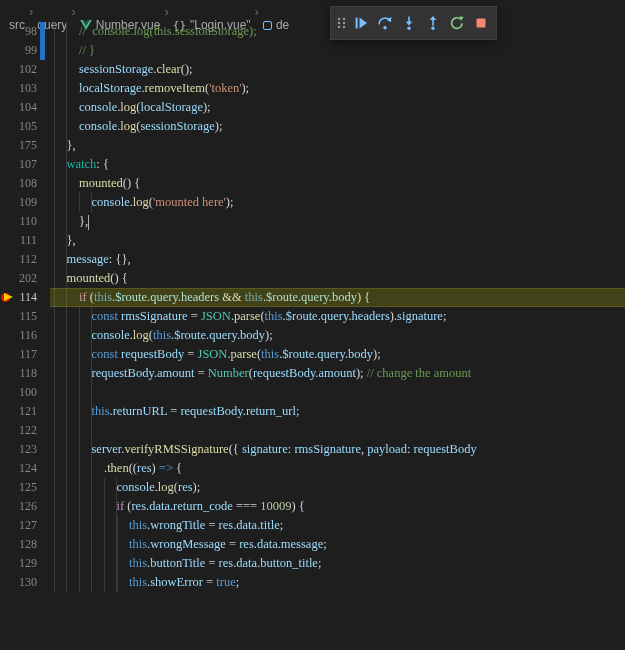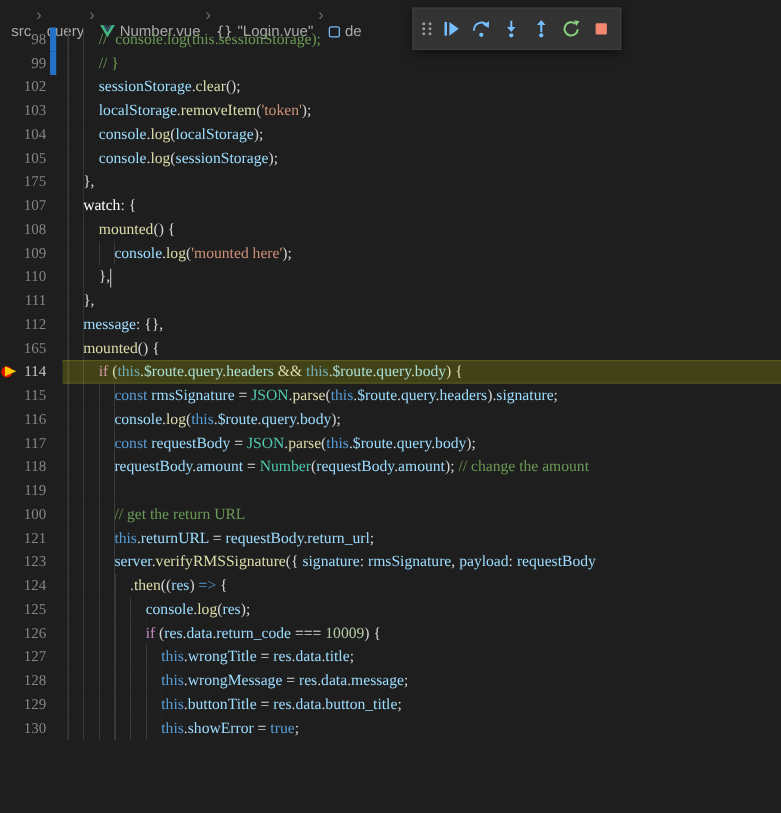--- a/index.html
+++ b/index.html
@@ -136,35 +136,35 @@
 
   <div class="editor">
     <div id="code-lines">
         <div class="line"><span class="glyph"></span><span class="lnum">98</span><span class="mod on"></span><span class="code"><span class="indent" style="width: 4ch;"></span><span style="color: rgb(106, 153, 85);">//  console.log(this.sessionStorage);</span></span></div>
         <div class="line"><span class="glyph"></span><span class="lnum">99</span><span class="mod on"></span><span class="code"><span class="indent" style="width: 4ch;"></span><span style="color: rgb(106, 153, 85);">// }</span></span></div>
         <div class="line"><span class="glyph"></span><span class="lnum">102</span><span class="mod"></span><span class="code"><span class="indent" style="width: 4ch;"></span><span style="color: rgb(156, 220, 254);">sessionStorage</span><span style="color: rgb(212, 212, 212);">.</span><span style="color: rgb(220, 220, 170);">clear</span><span style="color: rgb(212, 212, 212);">();</span></span></div>
         <div class="line"><span class="glyph"></span><span class="lnum">103</span><span class="mod"></span><span class="code"><span class="indent" style="width: 4ch;"></span><span style="color: rgb(156, 220, 254);">localStorage</span><span style="color: rgb(212, 212, 212);">.</span><span style="color: rgb(220, 220, 170);">removeItem</span><span style="color: rgb(212, 212, 212);">(</span><span style="color: rgb(206, 145, 120);">'token'</span><span style="color: rgb(212, 212, 212);">);</span></span></div>
         <div class="line"><span class="glyph"></span><span class="lnum">104</span><span class="mod"></span><span class="code"><span class="indent" style="width: 4ch;"></span><span style="color: rgb(156, 220, 254);">console</span><span style="color: rgb(212, 212, 212);">.</span><span style="color: rgb(220, 220, 170);">log</span><span style="color: rgb(212, 212, 212);">(</span><span style="color: rgb(156, 220, 254);">localStorage</span><span style="color: rgb(212, 212, 212);">);</span></span></div>
         <div class="line"><span class="glyph"></span><span class="lnum">105</span><span class="mod"></span><span class="code"><span class="indent" style="width: 4ch;"></span><span style="color: rgb(156, 220, 254);">console</span><span style="color: rgb(212, 212, 212);">.</span><span style="color: rgb(220, 220, 170);">log</span><span style="color: rgb(212, 212, 212);">(</span><span style="color: rgb(156, 220, 254);">sessionStorage</span><span style="color: rgb(212, 212, 212);">);</span></span></div>
         <div class="line"><span class="glyph"></span><span class="lnum">175</span><span class="mod"></span><span class="code"><span class="indent" style="width: 2ch;"></span><span style="color: rgb(212, 212, 212);">},</span></span></div>
-        <div class="line"><span class="glyph"></span><span class="lnum">107</span><span class="mod"></span><span class="code"><span class="indent" style="width: 2ch;"></span><span style="color: #ffffff;">watch</span><span style="color: rgb(212, 212, 212);">: {</span></span></div>
+        <div class="line"><span class="glyph"></span><span class="lnum">107</span><span class="mod"></span><span class="code"><span class="indent" style="width: 2ch;"></span><span style="color: #14b8a6;">watch</span><span style="color: rgb(212, 212, 212);">: {</span></span></div>
         <div class="line"><span class="glyph"></span><span class="lnum">108</span><span class="mod"></span><span class="code"><span class="indent" style="width: 4ch;"></span><span style="color: rgb(220, 220, 170);">mounted</span><span style="color: rgb(212, 212, 212);">() {</span></span></div>
         <div class="line"><span class="glyph"></span><span class="lnum">109</span><span class="mod"></span><span class="code"><span class="indent" style="width: 6ch;"></span><span style="color: rgb(156, 220, 254);">console</span><span style="color: rgb(212, 212, 212);">.</span><span style="color: rgb(220, 220, 170);">log</span><span style="color: rgb(212, 212, 212);">(</span><span style="color: rgb(206, 145, 120);">'mounted here'</span><span style="color: rgb(212, 212, 212);">);</span></span></div>
         <div class="line"><span class="glyph"></span><span class="lnum">110</span><span class="mod"></span><span class="code"><span class="indent" style="width: 4ch;"></span><span style="color: rgb(212, 212, 212);">},</span><span class="cursor"></span></span></div>
         <div class="line"><span class="glyph"></span><span class="lnum">111</span><span class="mod"></span><span class="code"><span class="indent" style="width: 2ch;"></span><span style="color: rgb(212, 212, 212);">},</span></span></div>
         <div class="line"><span class="glyph"></span><span class="lnum">112</span><span class="mod"></span><span class="code"><span class="indent" style="width: 2ch;"></span><span style="color: rgb(156, 220, 254);">message</span><span style="color: rgb(212, 212, 212);">: {},</span></span></div>
-        <div class="line"><span class="glyph"></span><span class="lnum">165</span><span class="mod"></span><span class="code"><span class="indent" style="width: 2ch;"></span><span style="color: rgb(220, 220, 170);">mounted</span><span style="color: rgb(212, 212, 212);">() {</span></span></div>
+        <div class="line"><span class="glyph"></span><span class="lnum">202</span><span class="mod"></span><span class="code"><span class="indent" style="width: 2ch;"></span><span style="color: rgb(220, 220, 170);">mounted</span><span style="color: rgb(212, 212, 212);">() {</span></span></div>
         <div class="line current"><span class="glyph"><span class="bp-dot"></span><span class="dbg-arrow"></span></span><span class="lnum">114</span><span class="mod"></span><span class="code"><span class="indent" style="width: 4ch;"></span><span style="color: rgb(197, 134, 192);">if</span><span style="color: rgb(212, 212, 212);"> (</span><span style="color: rgb(86, 156, 214);">this</span><span style="color: rgb(212, 212, 212);">.</span><span style="color: rgb(156, 220, 254);">$route</span><span style="color: rgb(212, 212, 212);">.</span><span style="color: rgb(156, 220, 254);">query</span><span style="color: rgb(212, 212, 212);">.</span><span style="color: rgb(156, 220, 254);">headers</span><span style="color: rgb(212, 212, 212);"> &amp;&amp; </span><span style="color: rgb(86, 156, 214);">this</span><span style="color: rgb(212, 212, 212);">.</span><span style="color: rgb(156, 220, 254);">$route</span><span style="color: rgb(212, 212, 212);">.</span><span style="color: rgb(156, 220, 254);">query</span><span style="color: rgb(212, 212, 212);">.</span><span style="color: rgb(156, 220, 254);">body</span><span style="color: rgb(212, 212, 212);">) {</span></span></div>
         <div class="line"><span class="glyph"></span><span class="lnum">115</span><span class="mod"></span><span class="code"><span class="indent" style="width: 6ch;"></span><span style="color: rgb(86, 156, 214);">const</span><span style="color: rgb(212, 212, 212);"> </span><span style="color: rgb(156, 220, 254);">rmsSignature</span><span style="color: rgb(212, 212, 212);"> = </span><span style="color: rgb(78, 201, 176);">JSON</span><span style="color: rgb(212, 212, 212);">.</span><span style="color: rgb(220, 220, 170);">parse</span><span style="color: rgb(212, 212, 212);">(</span><span style="color: rgb(86, 156, 214);">this</span><span style="color: rgb(212, 212, 212);">.</span><span style="color: rgb(156, 220, 254);">$route</span><span style="color: rgb(212, 212, 212);">.</span><span style="color: rgb(156, 220, 254);">query</span><span style="color: rgb(212, 212, 212);">.</span><span style="color: rgb(156, 220, 254);">headers</span><span style="color: rgb(212, 212, 212);">).</span><span style="color: rgb(156, 220, 254);">signature</span><span style="color: rgb(212, 212, 212);">;</span></span></div>
         <div class="line"><span class="glyph"></span><span class="lnum">116</span><span class="mod"></span><span class="code"><span class="indent" style="width: 6ch;"></span><span style="color: rgb(156, 220, 254);">console</span><span style="color: rgb(212, 212, 212);">.</span><span style="color: rgb(220, 220, 170);">log</span><span style="color: rgb(212, 212, 212);">(</span><span style="color: rgb(86, 156, 214);">this</span><span style="color: rgb(212, 212, 212);">.</span><span style="color: rgb(156, 220, 254);">$route</span><span style="color: rgb(212, 212, 212);">.</span><span style="color: rgb(156, 220, 254);">query</span><span style="color: rgb(212, 212, 212);">.</span><span style="color: rgb(156, 220, 254);">body</span><span style="color: rgb(212, 212, 212);">);</span></span></div>
         <div class="line"><span class="glyph"></span><span class="lnum">117</span><span class="mod"></span><span class="code"><span class="indent" style="width: 6ch;"></span><span style="color: rgb(86, 156, 214);">const</span><span style="color: rgb(212, 212, 212);"> </span><span style="color: rgb(156, 220, 254);">requestBody</span><span style="color: rgb(212, 212, 212);"> = </span><span style="color: rgb(78, 201, 176);">JSON</span><span style="color: rgb(212, 212, 212);">.</span><span style="color: rgb(220, 220, 170);">parse</span><span style="color: rgb(212, 212, 212);">(</span><span style="color: rgb(86, 156, 214);">this</span><span style="color: rgb(212, 212, 212);">.</span><span style="color: rgb(156, 220, 254);">$route</span><span style="color: rgb(212, 212, 212);">.</span><span style="color: rgb(156, 220, 254);">query</span><span style="color: rgb(212, 212, 212);">.</span><span style="color: rgb(156, 220, 254);">body</span><span style="color: rgb(212, 212, 212);">);</span></span></div>
         <div class="line"><span class="glyph"></span><span class="lnum">118</span><span class="mod"></span><span class="code"><span class="indent" style="width: 6ch;"></span><span style="color: rgb(156, 220, 254);">requestBody</span><span style="color: rgb(212, 212, 212);">.</span><span style="color: rgb(156, 220, 254);">amount</span><span style="color: rgb(212, 212, 212);"> = </span><span style="color: rgb(78, 201, 176);">Number</span><span style="color: rgb(212, 212, 212);">(</span><span style="color: rgb(156, 220, 254);">requestBody</span><span style="color: rgb(212, 212, 212);">.</span><span style="color: rgb(156, 220, 254);">amount</span><span style="color: rgb(212, 212, 212);">); </span><span style="color: rgb(106, 153, 85);">// change the amount</span></span></div>
-        <div class="line"><span class="glyph"></span><span class="lnum">119</span><span class="mod"></span><span class="code"><span class="indent" style="width: 6ch;"></span></span></div>
-        <div class="line"><span class="glyph"></span><span class="lnum">100</span><span class="mod"></span><span class="code"><span class="indent" style="width: 6ch;"></span><span style="color: rgb(106, 153, 85);">// get the return URL</span></span></div>
+        <div class="line"><span class="glyph"></span><span class="lnum">100</span><span class="mod"></span><span class="code"><span class="indent" style="width: 6ch;"></span></span></div>
         <div class="line"><span class="glyph"></span><span class="lnum">121</span><span class="mod"></span><span class="code"><span class="indent" style="width: 6ch;"></span><span style="color: rgb(86, 156, 214);">this</span><span style="color: rgb(212, 212, 212);">.</span><span style="color: rgb(156, 220, 254);">returnURL</span><span style="color: rgb(212, 212, 212);"> = </span><span style="color: rgb(156, 220, 254);">requestBody</span><span style="color: rgb(212, 212, 212);">.</span><span style="color: rgb(156, 220, 254);">return_url</span><span style="color: rgb(212, 212, 212);">;</span></span></div>
+        <div class="line"><span class="glyph"></span><span class="lnum">122</span><span class="mod"></span><span class="code"><span class="indent" style="width: 6ch;"></span></span></div>
         <div class="line"><span class="glyph"></span><span class="lnum">123</span><span class="mod"></span><span class="code"><span class="indent" style="width: 6ch;"></span><span style="color: rgb(156, 220, 254);">server</span><span style="color: rgb(212, 212, 212);">.</span><span style="color: rgb(220, 220, 170);">verifyRMSSignature</span><span style="color: rgb(212, 212, 212);">({ </span><span style="color: rgb(156, 220, 254);">signature</span><span style="color: rgb(212, 212, 212);">: </span><span style="color: rgb(156, 220, 254);">rmsSignature</span><span style="color: rgb(212, 212, 212);">, </span><span style="color: rgb(156, 220, 254);">payload</span><span style="color: rgb(212, 212, 212);">: </span><span style="color: rgb(156, 220, 254);">requestBody</span></span></div>
         <div class="line"><span class="glyph"></span><span class="lnum">124</span><span class="mod"></span><span class="code"><span class="indent" style="width: 8ch;"></span><span style="color: rgb(212, 212, 212);">.</span><span style="color: rgb(220, 220, 170);">then</span><span style="color: rgb(212, 212, 212);">((</span><span style="color: rgb(156, 220, 254);">res</span><span style="color: rgb(212, 212, 212);">) </span><span style="color: rgb(86, 156, 214);">=&gt;</span><span style="color: rgb(212, 212, 212);"> {</span></span></div>
         <div class="line"><span class="glyph"></span><span class="lnum">125</span><span class="mod"></span><span class="code"><span class="indent" style="width: 10ch;"></span><span style="color: rgb(156, 220, 254);">console</span><span style="color: rgb(212, 212, 212);">.</span><span style="color: rgb(220, 220, 170);">log</span><span style="color: rgb(212, 212, 212);">(</span><span style="color: rgb(156, 220, 254);">res</span><span style="color: rgb(212, 212, 212);">);</span></span></div>
         <div class="line"><span class="glyph"></span><span class="lnum">126</span><span class="mod"></span><span class="code"><span class="indent" style="width: 10ch;"></span><span style="color: rgb(197, 134, 192);">if</span><span style="color: rgb(212, 212, 212);"> (</span><span style="color: rgb(156, 220, 254);">res</span><span style="color: rgb(212, 212, 212);">.</span><span style="color: rgb(156, 220, 254);">data</span><span style="color: rgb(212, 212, 212);">.</span><span style="color: rgb(156, 220, 254);">return_code</span><span style="color: rgb(212, 212, 212);"> === </span><span style="color: rgb(181, 206, 168);">10009</span><span style="color: rgb(212, 212, 212);">) {</span></span></div>
         <div class="line"><span class="glyph"></span><span class="lnum">127</span><span class="mod"></span><span class="code"><span class="indent" style="width: 12ch;"></span><span style="color: rgb(86, 156, 214);">this</span><span style="color: rgb(212, 212, 212);">.</span><span style="color: rgb(156, 220, 254);">wrongTitle</span><span style="color: rgb(212, 212, 212);"> = </span><span style="color: rgb(156, 220, 254);">res</span><span style="color: rgb(212, 212, 212);">.</span><span style="color: rgb(156, 220, 254);">data</span><span style="color: rgb(212, 212, 212);">.</span><span style="color: rgb(156, 220, 254);">title</span><span style="color: rgb(212, 212, 212);">;</span></span></div>
         <div class="line"><span class="glyph"></span><span class="lnum">128</span><span class="mod"></span><span class="code"><span class="indent" style="width: 12ch;"></span><span style="color: rgb(86, 156, 214);">this</span><span style="color: rgb(212, 212, 212);">.</span><span style="color: rgb(156, 220, 254);">wrongMessage</span><span style="color: rgb(212, 212, 212);"> = </span><span style="color: rgb(156, 220, 254);">res</span><span style="color: rgb(212, 212, 212);">.</span><span style="color: rgb(156, 220, 254);">data</span><span style="color: rgb(212, 212, 212);">.</span><span style="color: rgb(156, 220, 254);">message</span><span style="color: rgb(212, 212, 212);">;</span></span></div>
         <div class="line"><span class="glyph"></span><span class="lnum">129</span><span class="mod"></span><span class="code"><span class="indent" style="width: 12ch;"></span><span style="color: rgb(86, 156, 214);">this</span><span style="color: rgb(212, 212, 212);">.</span><span style="color: rgb(156, 220, 254);">buttonTitle</span><span style="color: rgb(212, 212, 212);"> = </span><span style="color: rgb(156, 220, 254);">res</span><span style="color: rgb(212, 212, 212);">.</span><span style="color: rgb(156, 220, 254);">data</span><span style="color: rgb(212, 212, 212);">.</span><span style="color: rgb(156, 220, 254);">button_title</span><span style="color: rgb(212, 212, 212);">;</span></span></div>
         <div class="line"><span class="glyph"></span><span class="lnum">130</span><span class="mod"></span><span class="code"><span class="indent" style="width: 12ch;"></span><span style="color: rgb(86, 156, 214);">this</span><span style="color: rgb(212, 212, 212);">.</span><span style="color: rgb(156, 220, 254);">showError</span><span style="color: rgb(212, 212, 212);"> = </span><span style="color: rgb(86, 156, 214);">true</span><span style="color: rgb(212, 212, 212);">;</span></span></div>
       </div>
   </div>

